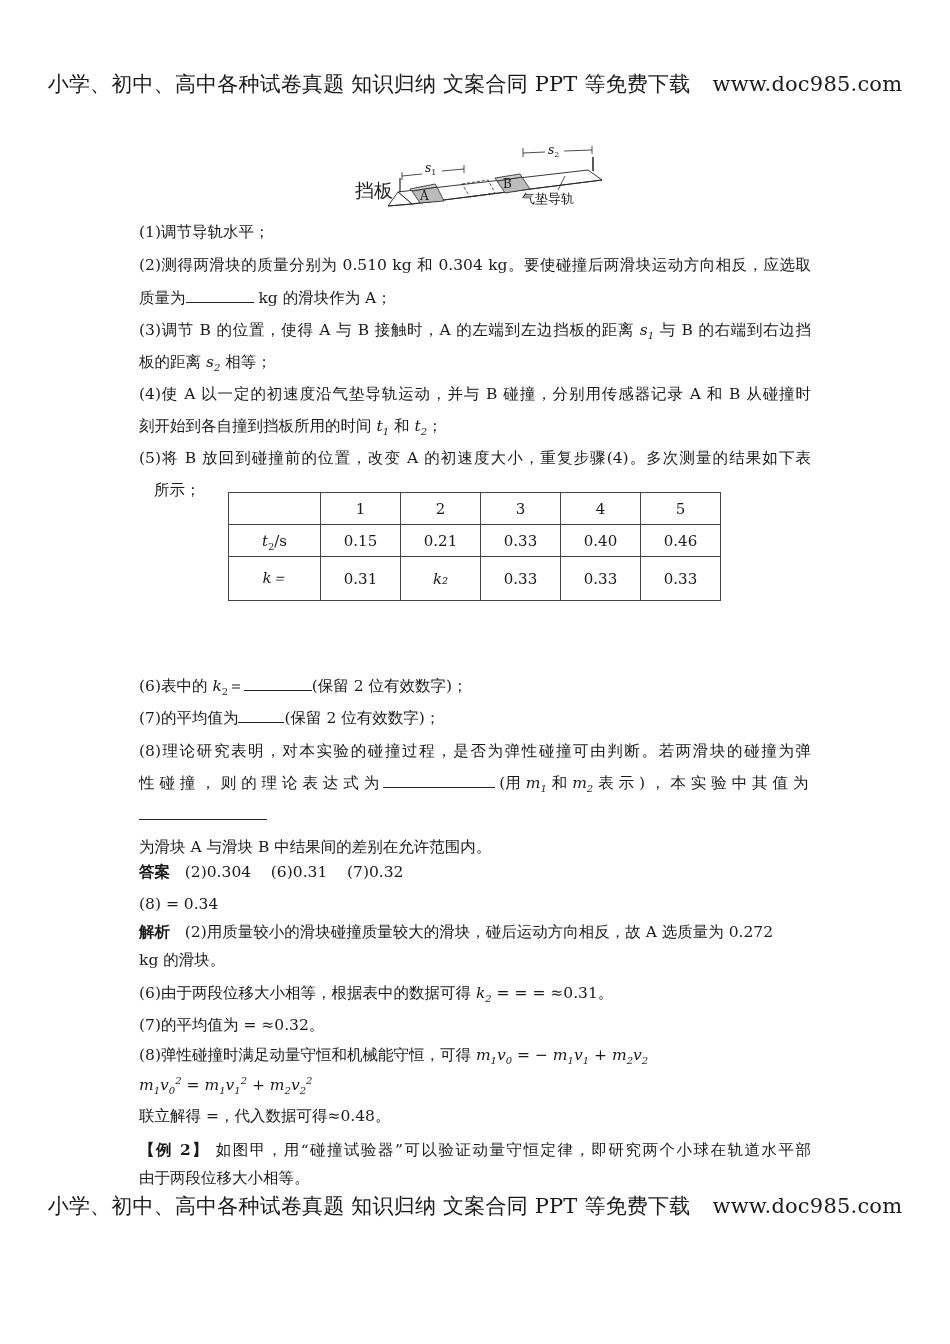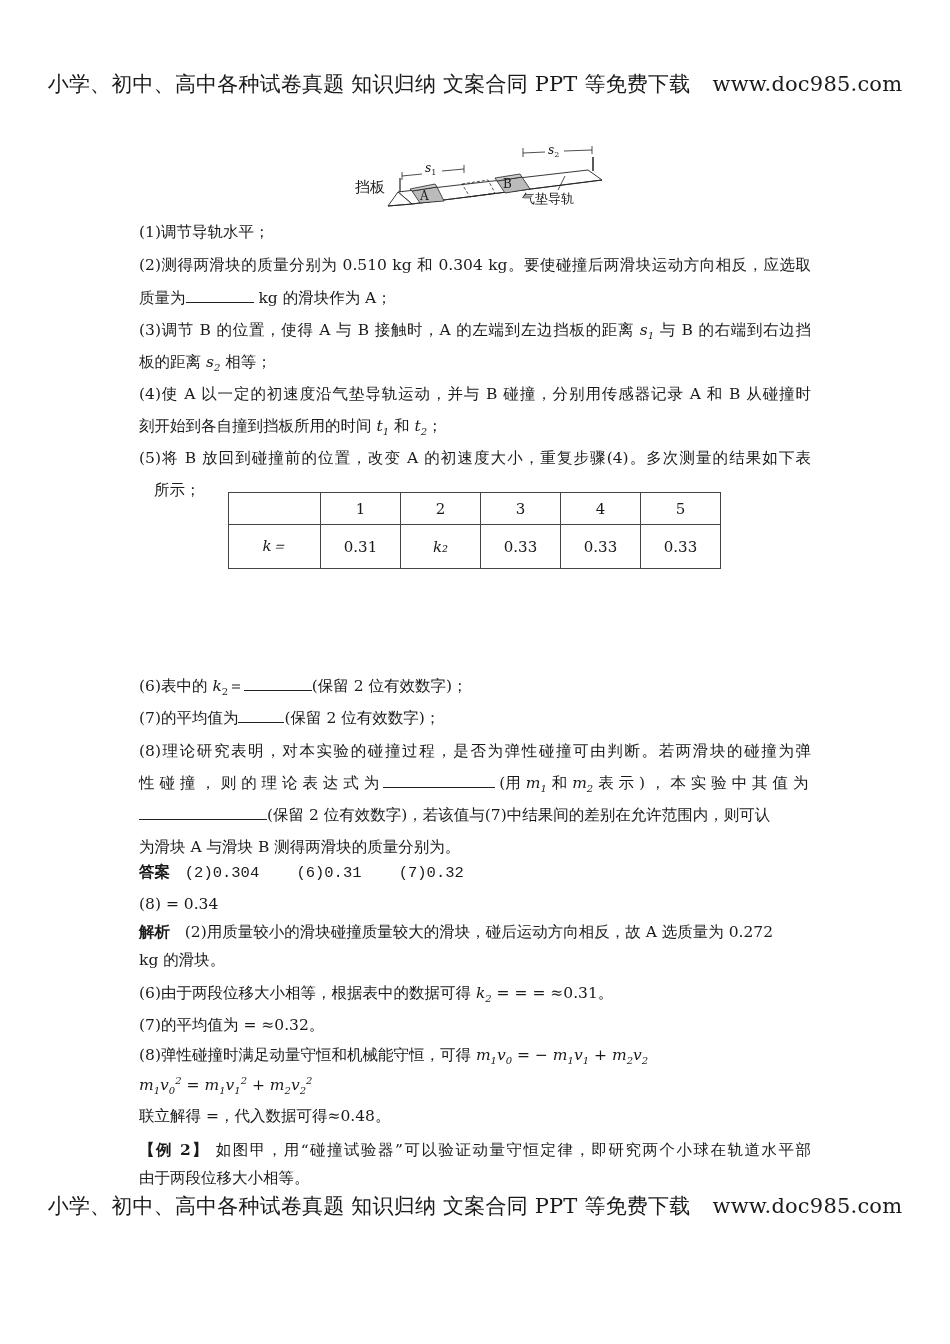--- a/index.html
+++ b/index.html
@@ -52,21 +52,21 @@
     <line x1="52" y1="36" x2="72" y2="34" stroke="#222" stroke-width="0.8"></line>
     <line x1="92" y1="31" x2="114" y2="29" stroke="#222" stroke-width="0.8"></line>
 
     <line x1="173" y1="8" x2="173" y2="17" stroke="#222" stroke-width="0.8"></line>
     <line x1="242" y1="6" x2="242" y2="14" stroke="#222" stroke-width="0.8"></line>
     <line x1="173" y1="13" x2="195" y2="12" stroke="#222" stroke-width="0.8"></line>
     <line x1="214" y1="11" x2="242" y2="10" stroke="#222" stroke-width="0.8"></line>
 
     <line x1="215" y1="36" x2="208" y2="50" stroke="#222" stroke-width="0.8"></line>
   </svg>
-  <span style="position:absolute;left:5px;top:38px;font-size:15px;">挡板</span>
+  <span style="position:absolute;left:5px;top:38px;font-size:19px;">挡板</span>
   <span style="position:absolute;left:70px;top:49px;font-size:12px;">A</span>
   <span style="position:absolute;left:153px;top:37px;font-size:12px;">B</span>
   <span style="position:absolute;left:75px;top:21px;font-size:12px;font-style:italic;"><span>s</span><sub style="font-style:normal;font-size:8px;">1</sub></span>
   <span style="position:absolute;left:198px;top:3px;font-size:12px;font-style:italic;"><span>s</span><sub style="font-style:normal;font-size:8px;">2</sub></span>
   <span style="position:absolute;left:172px;top:50px;font-size:13px;">气垫导轨</span>
 </div>
 
 <div class="line" style="top:222px;">(1)调节导轨水平；</div>
 <div class="line just" style="top:255px;">(2)测得两滑块的质量分别为 0.510 kg 和 0.304 kg。要使碰撞后两滑块运动方向相反，应选取</div>
 <div class="line" style="top:288px;">
@@ -88,20 +88,28 @@
 <table class="data">
   <tbody>
       <tr>
     <td class="first"></td>
     <td>1</td>
     <td>2</td>
     <td>3</td>
     <td>4</td>
     <td>5</td>
   </tr>
+  <tr>
+    <td class="first"><i>t</i><sub>2</sub><span>/s</span></td>
+    <td>0.15</td>
+    <td>0.21</td>
+    <td>0.33</td>
+    <td>0.40</td>
+    <td>0.46</td>
+  </tr>
   <tr class="k">
     <td class="first"><i>k＝</i></td>
     <td>0.31</td>
     <td style="font-style:italic;">k₂</td>
     <td>0.33</td>
     <td>0.33</td>
     <td>0.33</td>
   </tr>
 </tbody>
   </table>
@@ -110,26 +118,26 @@
   <span>(6)表中的 </span><i>k</i><sub>2</sub><span>＝</span><span class="blank" style="width:68px;"></span><span>(保留 2 位有效数字)；</span>
 </div>
 <div class="line" style="top:708px;">
   <span>(7)的平均值为</span><span class="blank" style="width:46px;"></span><span>(保留 2 位有效数字)；</span>
 </div>
 <div class="line just" style="top:741px;">(8)理论研究表明，对本实验的碰撞过程，是否为弹性碰撞可由判断。若两滑块的碰撞为弹</div>
 <div class="line" style="top:773px;">
   <span>性 碰 撞 ， 则 的 理 论 表 达 式 为</span><span class="blank" style="width:112px;margin:0 4px;"></span><span>(用 </span><i class="v">m<sub>1</sub></i><span> 和 </span><i class="v">m<sub>2</sub></i><span> 表 示 ) ， 本 实 验 中 其 值 为</span>
 </div>
 <div class="line" style="top:805px;">
-  <span class="blank" style="width:128px;"></span><span>(保留 2 位有效数字)，若该值与(7)中结果间的差别在允许范围内，则可认</span>
+  <span class="blank" style="width:128px;"></span>
 </div>
-<div class="line" style="top:837px;">为滑块 A 与滑块 B 测得两滑块的质量分别为。</div>
+<div class="line" style="top:837px;">为滑块 A 与滑块 B 中结果间的差别在允许范围内。</div>
 
 <div class="line" style="top:862px;">
-  <span class="bold" style="font-family:'DejaVu Sans',sans-serif;">答案</span>&nbsp;&nbsp;&nbsp;<span style="white-space:pre;font-family:Liberation Mono, monospace;">(2)0.304    (6)0.31    (7)0.32</span>
+  <span class="bold" style="font-family:'DejaVu Sans',sans-serif;">答案</span>&nbsp;&nbsp;&nbsp;<span style="white-space:pre;">(2)0.304    (6)0.31    (7)0.32</span>
 </div>
 <div class="line" style="top:894px;">(8) =     0.34</div>
 
 <div class="line" style="top:922px;">
   <span class="bold" style="font-family:'DejaVu Sans',sans-serif;">解析</span>&nbsp;&nbsp;&nbsp;<span>(2)用质量较小的滑块碰撞质量较大的滑块，碰后运动方向相反，故 A 选质量为 0.272</span>
 </div>
 <div class="line" style="top:950px;">kg 的滑块。</div>
 <div class="line" style="top:983px;">
   <span>(6)由于两段位移大小相等，根据表中的数据可得 </span><i class="v">k<sub>2</sub></i><span> = = = ≈0.31。</span>
 </div>

